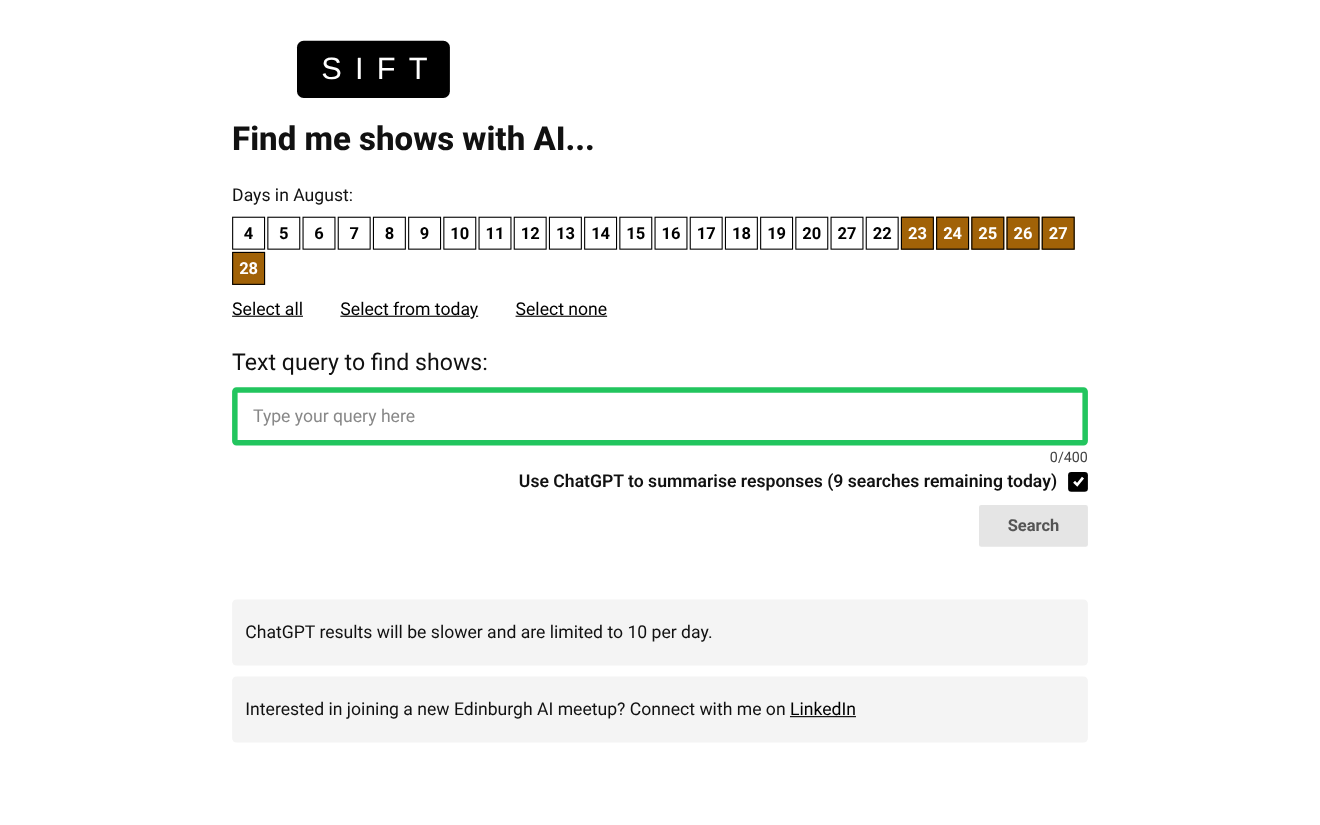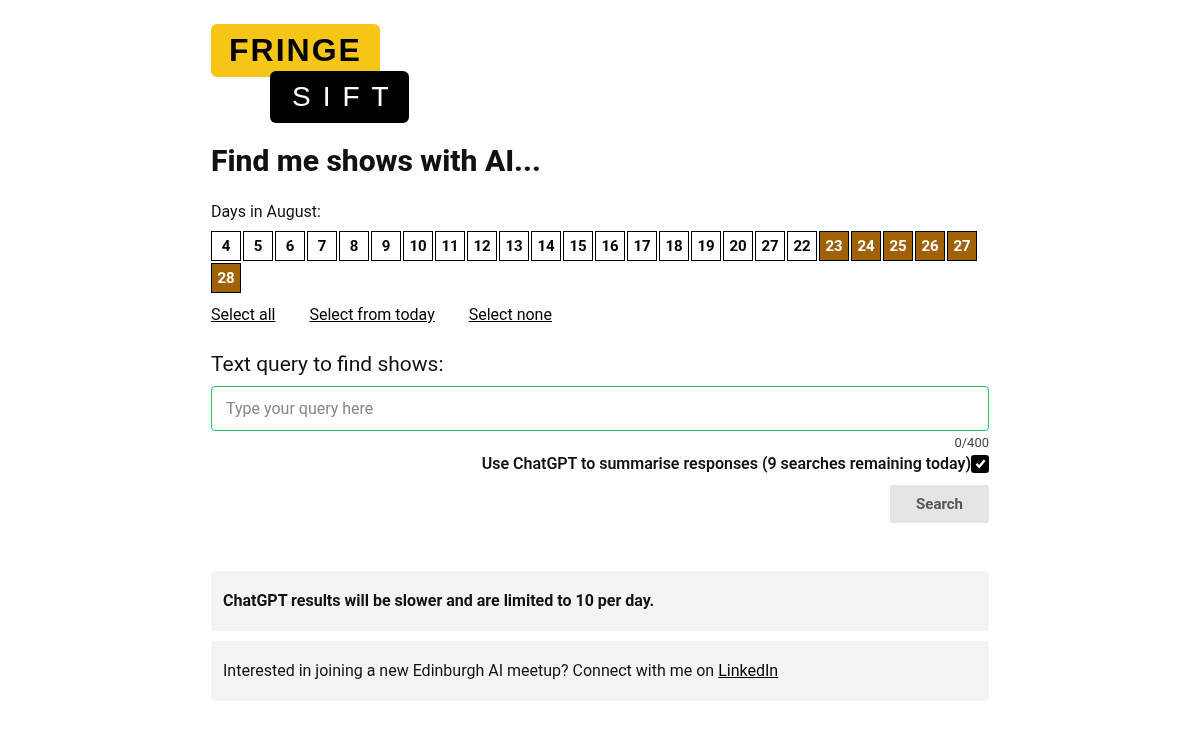--- a/index.html
+++ b/index.html
@@ -89,37 +89,38 @@
     cursor: pointer;
   }
   .query-label {
     font-size: 21px;
     margin-bottom: 10px;
   }
   .query-input {
     width: 100%;
     padding: 12px 14px;
     font-size: 16px;
-    border: 1px solid #22c55e;
+    border: 5px solid #22c55e;
     border-radius: 4px;
     font-family: inherit;
   }
   .query-input::placeholder {
     color: #888;
   }
   .char-count {
     text-align: right;
     font-size: 13px;
     color: #444;
     margin-top: 4px;
   }
   .chatgpt-row {
     display: flex;
     justify-content: flex-end;
     align-items: center;
+    gap: 10px;
     margin-top: 4px;
     font-size: 16px;
     font-weight: 600;
   }
   .checkbox-wrap {
     width: 18px;
     height: 18px;
     background: #000;
     border-radius: 3px;
     display: flex;
@@ -155,37 +156,36 @@
   .info-box {
     background: #f4f4f4;
     border-radius: 4px;
     padding: 18px 12px;
     margin-bottom: 10px;
     font-size: 16px;
     line-height: 1.5;
   }
   .info-box p {
     margin: 0 0 24px 0;
-    font-weight: bold;
   }
   .info-box p:last-child {
     margin-bottom: 0;
   }
   .info-box a {
     color: #000;
     text-decoration: underline;
   }
 </style>
 </head>
 <body>
 
 <div class="container">
 
   <div class="logo">
-    <div class="logo-top">FRINGE</div><br>
+    <br>
     <div class="logo-bottom">SIFT</div>
   </div>
 
   <h1 class="heading">Find me shows with AI...</h1>
 
   <div class="label">Days in August:</div>
 
   <div class="days-row" id="days-row">
       <button class="day-btn">4</button>
       <button class="day-btn">5</button>

